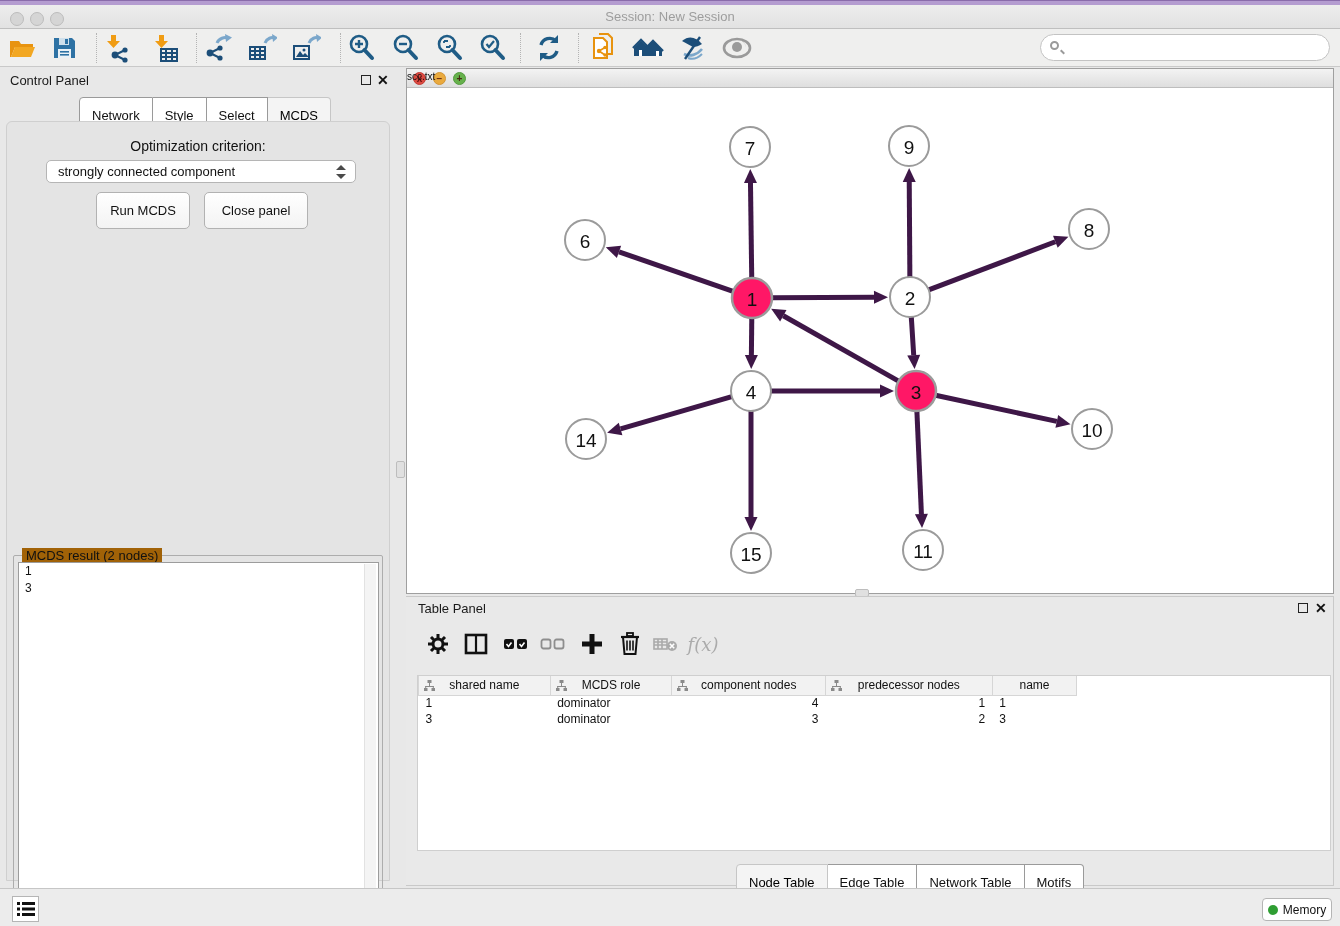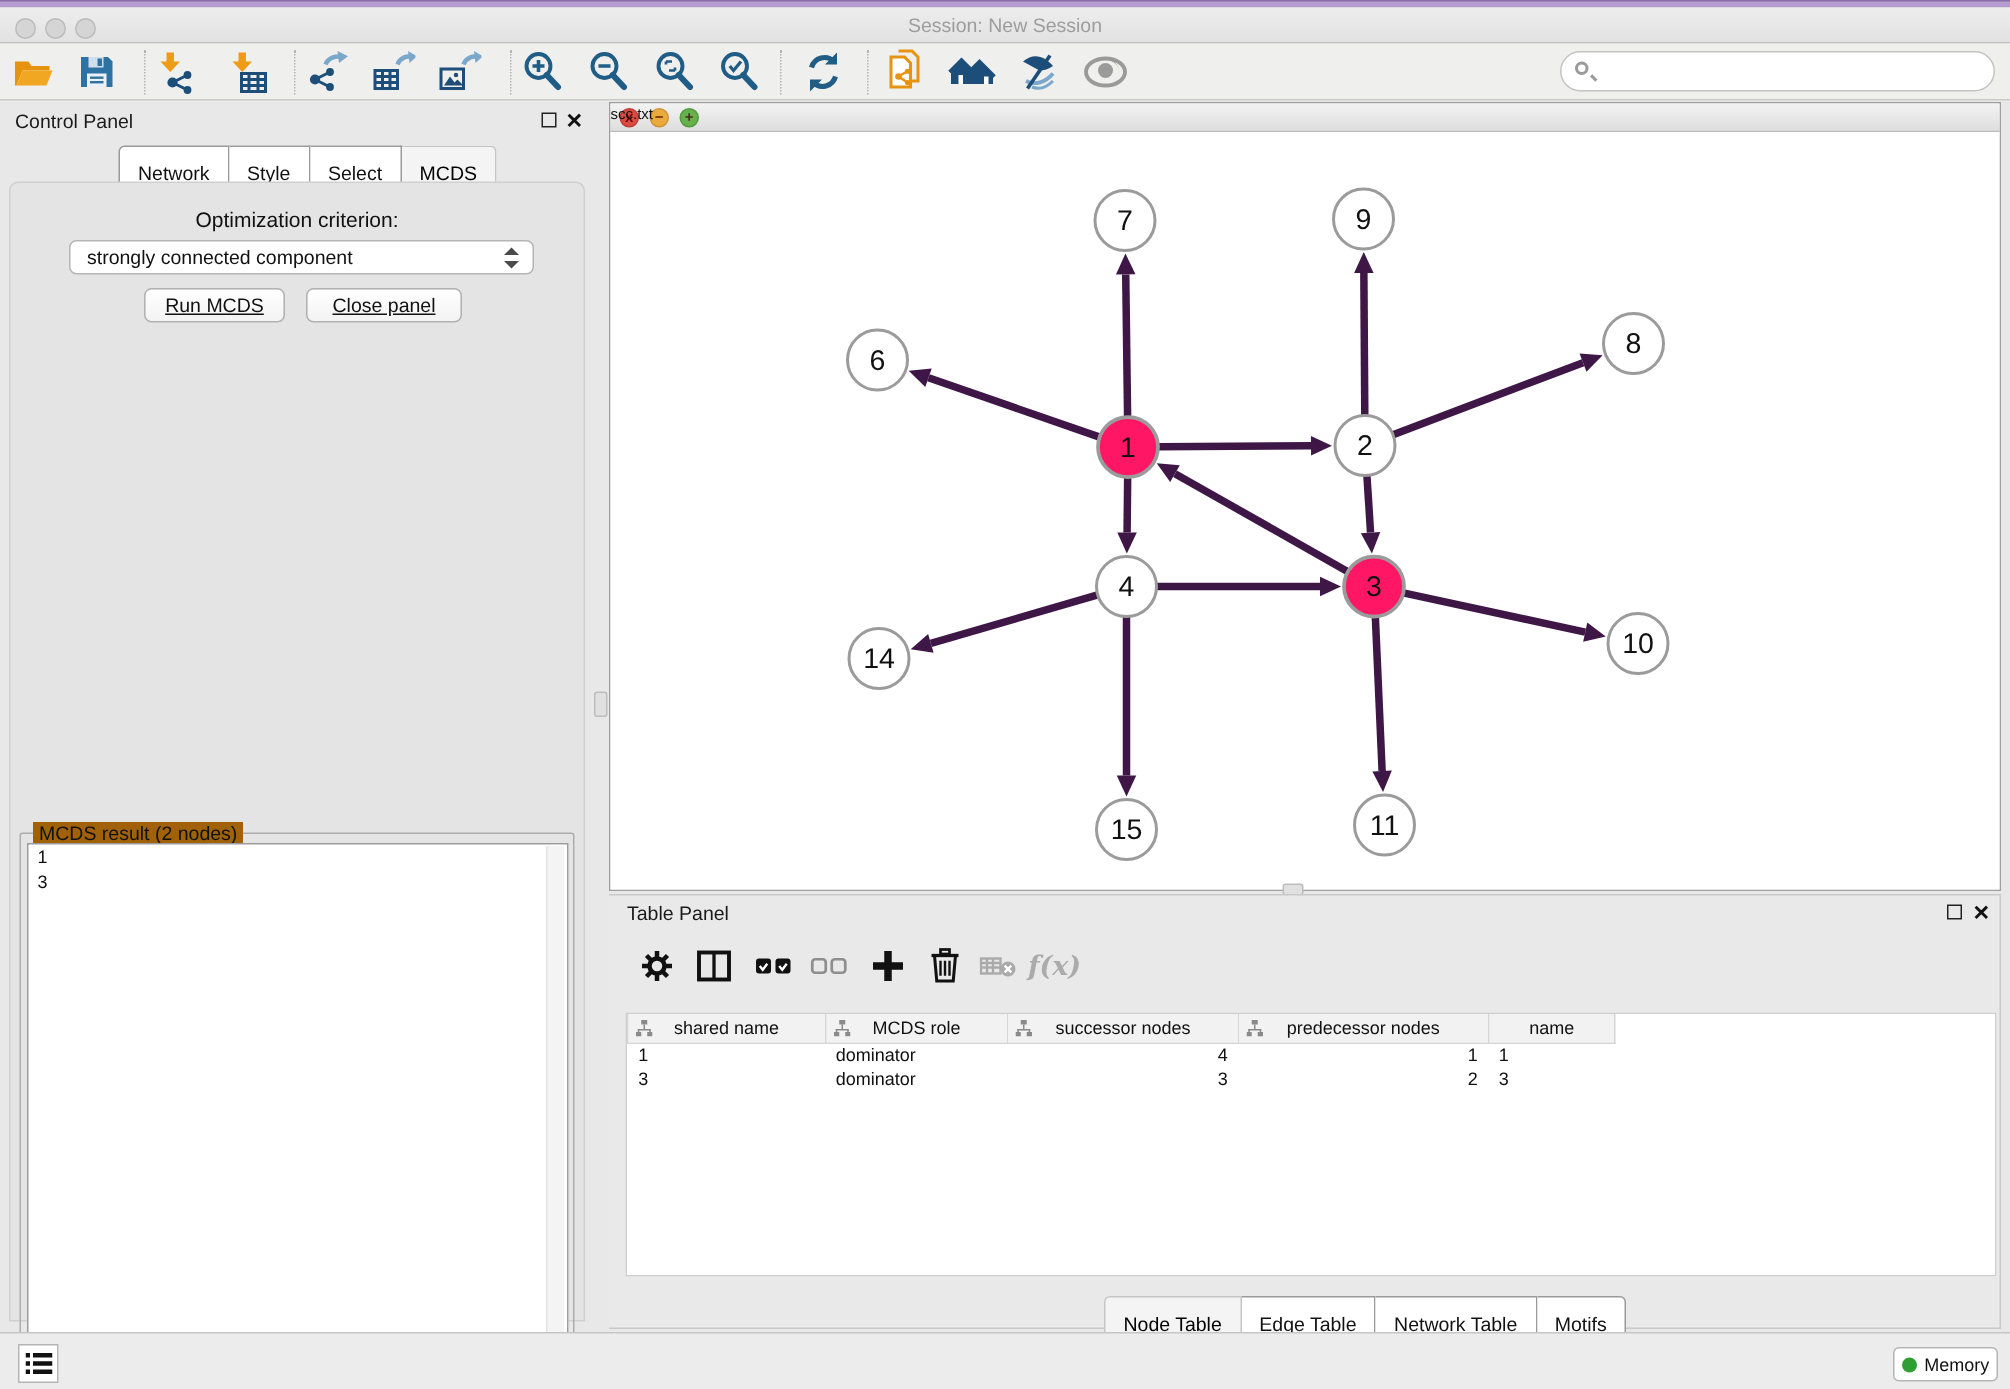--- a/index.html
+++ b/index.html
@@ -32,42 +32,42 @@
   .seg:first-child { border-left:1px solid #9a9a9a; border-radius:4px 0 0 4px; }
   .seg:last-child { border-radius:0 4px 4px 0; }
   .seg.selected { background:#f4f4f4; border-color:#c6c6c6; color:#000000;text-align:center; }
   #cp-body { position:absolute; left:6px; top:53px; width:384px; height:760px; background:#e4e4e4; border:1px solid #cfcfcf; border-radius:6px 6px 0 0; }
   #opt-label { position:absolute; top:16px; width:100%; text-align:center; font-size:14px; color:#111; }
   #opt-select { position:absolute; left:39px; top:38px; width:310px; height:23px; background:#fff; border:1px solid #b5b5b5; border-radius:5px; font-size:13px; color:#111; display:flex; align-items:center; padding-left:11px; }
   .spin { position:absolute; right:8px; top:3px; width:11px; height:16px; }
   .spin i { position:absolute; left:0; width:0; height:0; border-left:5px solid transparent; border-right:5px solid transparent; }
   .spin .up { top:1px; border-bottom:5px solid #4a4a4a; }
   .spin .dn { bottom:1px; border-top:5px solid #4a4a4a; }
-  .mac-btn { position:absolute; top:70px; height:23px; background:linear-gradient(#ffffff,#f3f3f3); border:1px solid #b2b2b2; border-radius:5px; font-size:13px; color:#111; display:flex; align-items:center; justify-content:center;text-decoration:underline; }
+  .mac-btn { position:absolute; top:70px; height:37px; background:linear-gradient(#ffffff,#f3f3f3); border:1px solid #b2b2b2; border-radius:5px; font-size:13px; color:#111; display:flex; align-items:center; justify-content:center; }
   #group-box { position:absolute; left:6px; top:433px; width:370px; height:370px; border:1px solid #adadad; border-radius:2px; }
   #group-label { position:absolute; left:8px; top:-8px; background:#a16207; padding:0 4px; font-size:13px; color:#111; }
   #result-list { position:absolute; left:4px; top:6px; width:361px; height:357px; background:#fff; border:1px solid #9c9c9c; font-size:12px; color:#111; }
   #result-list .item { padding:1px 0 1px 6px; line-height:15px; }
   #result-scroll { position:absolute; right:2px; top:1px; width:12px; height:353px; background:#f4f4f4; border-left:1px solid #e2e2e2; }
 
   
   #v-split-handle { left:396px; top:461px; width:9px; height:17px; background:#e0e0e0; border:1px solid #bdbdbd; border-radius:2px; }
   #h-split-handle { left:855px; top:589px; width:14px; height:8px; background:#e0e0e0; border:1px solid #bdbdbd; border-radius:2px; }
 
   
   #net-window { left:406px; top:68px; width:928px; height:526px; background:#fff; border:1px solid #9f9f9f; }
   #net-titlebar { position:absolute; left:0; top:0; width:100%; height:19px; background:linear-gradient(#f3f3f3,#dedede); border-bottom:1px solid #bdbdbd; }
   #net-title { position:absolute; width:100%; text-align:left; top:2px; font-size:10px; color:#111; }
   .mini-tl { position:absolute; top:3px; width:13px; height:13px; border-radius:50%; font-size:10px; font-weight:bold; color:rgba(60,0,0,.75); text-align:center; line-height:12px; }
   #net-canvas { position:absolute; left:0; top:19px; width:926px; height:505px; background:#fff; }
 
   
   #table-panel { left:406px; top:596px; width:928px; height:290px; background:#e9e9e9; border:1px solid #c9c9c9; border-left:none; }
   #tp-title { position:absolute; left:12px; top:4px; font-size:13px; color:#1a1a1a; }
-  #tp-toolbar { position:absolute; left:12px; top:28px; width:904px; height:40px;font-weight:bold; }
+  #tp-toolbar { position:absolute; left:12px; top:28px; width:904px; height:40px; }
   .tp-icon { position:absolute; top:4px; width:30px; height:30px; display:flex; align-items:center; justify-content:center; }
   #fx-label { font-family:"DejaVu Serif", serif; font-style:italic; font-size:18px; color:#ababab; }
   #data-table { position:absolute; left:11px; top:78px; width:914px; height:176px; background:#fff; border:1px solid #cfcfcf; overflow:hidden; }
   table { border-collapse:collapse; table-layout:fixed; font-size:12px; color:#111; }
   th { background:#f2f2f2; border:1px solid #d6d6d6; border-top:none; height:19px; font-weight:normal; position:relative;margin-top:32px; }
   th .hlabel { display:block; text-align:center; }
   th .hicon { position:absolute; left:5px; top:4px; }
   td { height:16px; padding:0 7px; white-space:nowrap; overflow:hidden; }
   td.r { text-align:right; }
   .tp-tabs { position:absolute; left:286px; top:267px; height:22px; display:flex;margin-left:44px; }
@@ -446,21 +446,21 @@
                     <g fill="#8a8a8a">
                       <rect x="3.5" y="0" width="4" height="3"></rect>
                       <rect x="0" y="8" width="3.5" height="3"></rect>
                       <rect x="7.5" y="8" width="3.5" height="3"></rect>
                       <path d="M5 3h1v3H5z"></path>
                       <path d="M1.2 6h8.6v1H1.2z"></path>
                       <path d="M1.2 6h1v2h-1zM8.8 6h1v2h-1z"></path>
                     </g>
                   </svg>
                 </span>
-                <span class="hlabel">successor nodes</span>
+                <span class="hlabel">component nodes</span>
               </th>
               <th>
                 <span class="hicon">
                   <svg width="11" height="11" viewBox="0 0 11 11">
                     <g fill="#8a8a8a">
                       <rect x="3.5" y="0" width="4" height="3"></rect>
                       <rect x="0" y="8" width="3.5" height="3"></rect>
                       <rect x="7.5" y="8" width="3.5" height="3"></rect>
                       <path d="M5 3h1v3H5z"></path>
                       <path d="M1.2 6h8.6v1H1.2z"></path>

